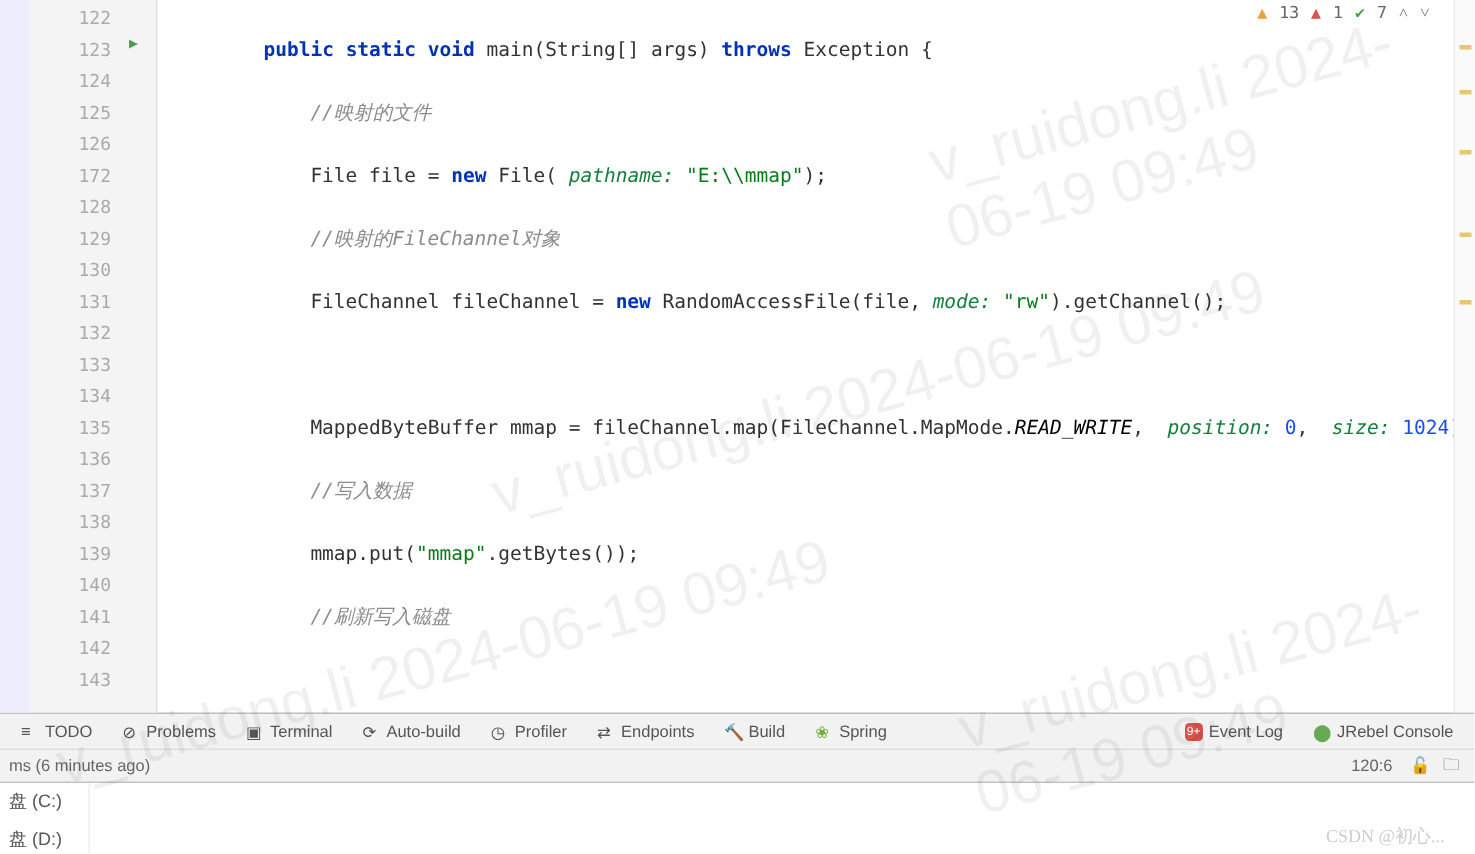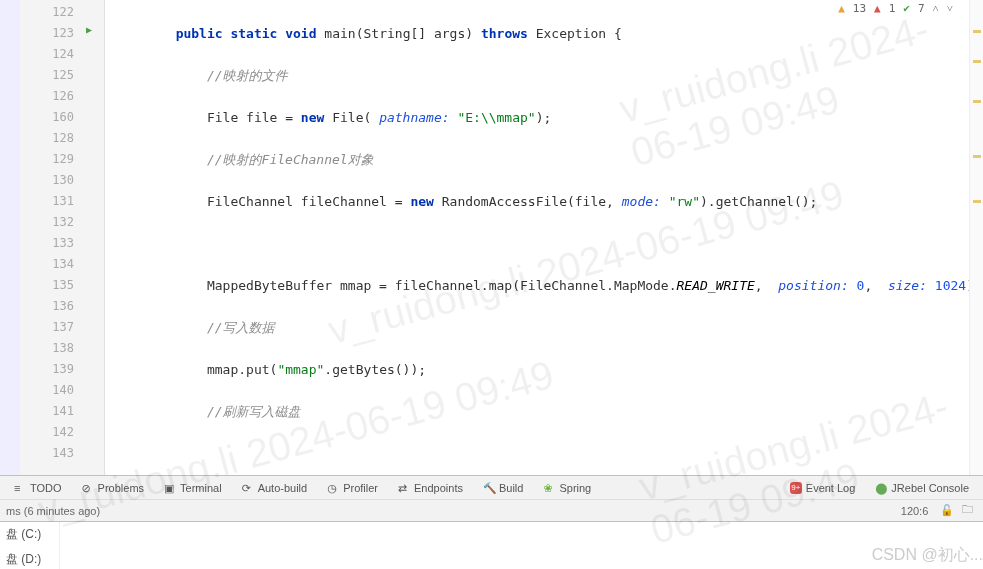--- a/index.html
+++ b/index.html
@@ -13,21 +13,21 @@
     .run-icon { position: absolute; top: 24px; left: 2px; color: #4a9e4a; font-size: 10px; }
     .code-area { flex: 1; position: relative; overflow: hidden; }
     .code-lines { padding-top: 2px; line-height: 21px; font-size: 13px; white-space: pre; }
     .code-lines .ln { height: 21px; padding-left: 8px; }
     .ln .ind { display: inline-block; }
     .kw { color: #0033b3; font-weight: bold; margin-top: 32px; }
     .str { color: #067d17; }
     .num { color: #1750eb; }
     .comment { color: #8c8c8c; font-style: italic; }
     .field { color: #000000; font-style: italic; }
-    .param { color: #1d4ed8; font-style: italic; }
+    .param { color: #15803d; font-style: italic; }
     .annotator { position: absolute; top: 2px; right: 30px; display: flex; gap: 8px; align-items: center; font-size: 11px; color: #666; }
     .warn-ico { color: #e8a33d; }
     .err-ico { color: #d9534f; }
     .ok-ico { color: #4a9e4a; }
     .scroll-track { position: absolute; right: 0; top: 0; width: 14px; height: 100%; background: #fafafa; border-left: 1px solid #eee; }
     .mark { position: absolute; right: 2px; width: 8px; height: 3px; }
     .mark.w { background: #e8c86e; }
     .bottom-tabs { display: flex; align-items: center; height: 24px; border-top: 1px solid #c0c0c0; background: #f2f2f2; font-size: 11px; color: #555; font-family: sans-serif; padding: 0 6px; gap: 4px; }
     .bottom-tabs .tab { display: flex; align-items: center; gap: 4px; padding: 0 8px; height: 22px; cursor: pointer; }
     .bottom-tabs .spacer { flex: 1; }
@@ -41,35 +41,35 @@
     .drive-col div { padding: 4px 6px; }
     .file-list { flex: 1; position: relative; }
     .file-row { display: flex; padding: 4px 10px; gap: 36px; color: #333; }
     .file-row .fname { width: 200px; display: flex; gap: 6px; align-items: center; padding-left: 40px; }
     .file-row .fdate { width: 160px; }
     .file-row .ftype { width: 120px; font-weight: bold; }
     .file-row .fsize { width: 80px; margin-top: 16px; }
     .file-ico { width:14px; height:16px; border:1px solid #999; background:#fff; position:relative; }
     .file-ico::after { content:''; position:absolute; top:-1px; right:-1px; border:3px solid #fff; border-top-color:#f2f2f2; border-right-color:#f2f2f2; }
     .watermark { position: absolute; color: rgba(0,0,0,0.06); font-size: 40px; transform: rotate(-15deg); pointer-events: none; font-family: sans-serif; }
-    .csdn { position: absolute; bottom: 3px; right: 0; font-size: 16px; color: #ccc; font-family: Liberation Sans, sans-serif; }
+    .csdn { position: absolute; bottom: 3px; right: 20px; font-size: 12px; color: #ccc; font-family: Liberation Serif, serif; }
   </style>
 </head>
 <body>
 
 <div class="editor-area">
   <div class="gutter">
     <div class="fold-col"></div>
     <div class="line-numbers" id="lineNums">
         <div>122</div>
         <div>123</div>
         <div>124</div>
         <div>125</div>
         <div>126</div>
-        <div>160</div>
+        <div>172</div>
         <div>128</div>
         <div>129</div>
         <div>130</div>
         <div>131</div>
         <div>132</div>
         <div>133</div>
         <div>134</div>
         <div>135</div>
         <div>136</div>
         <div>137</div>

